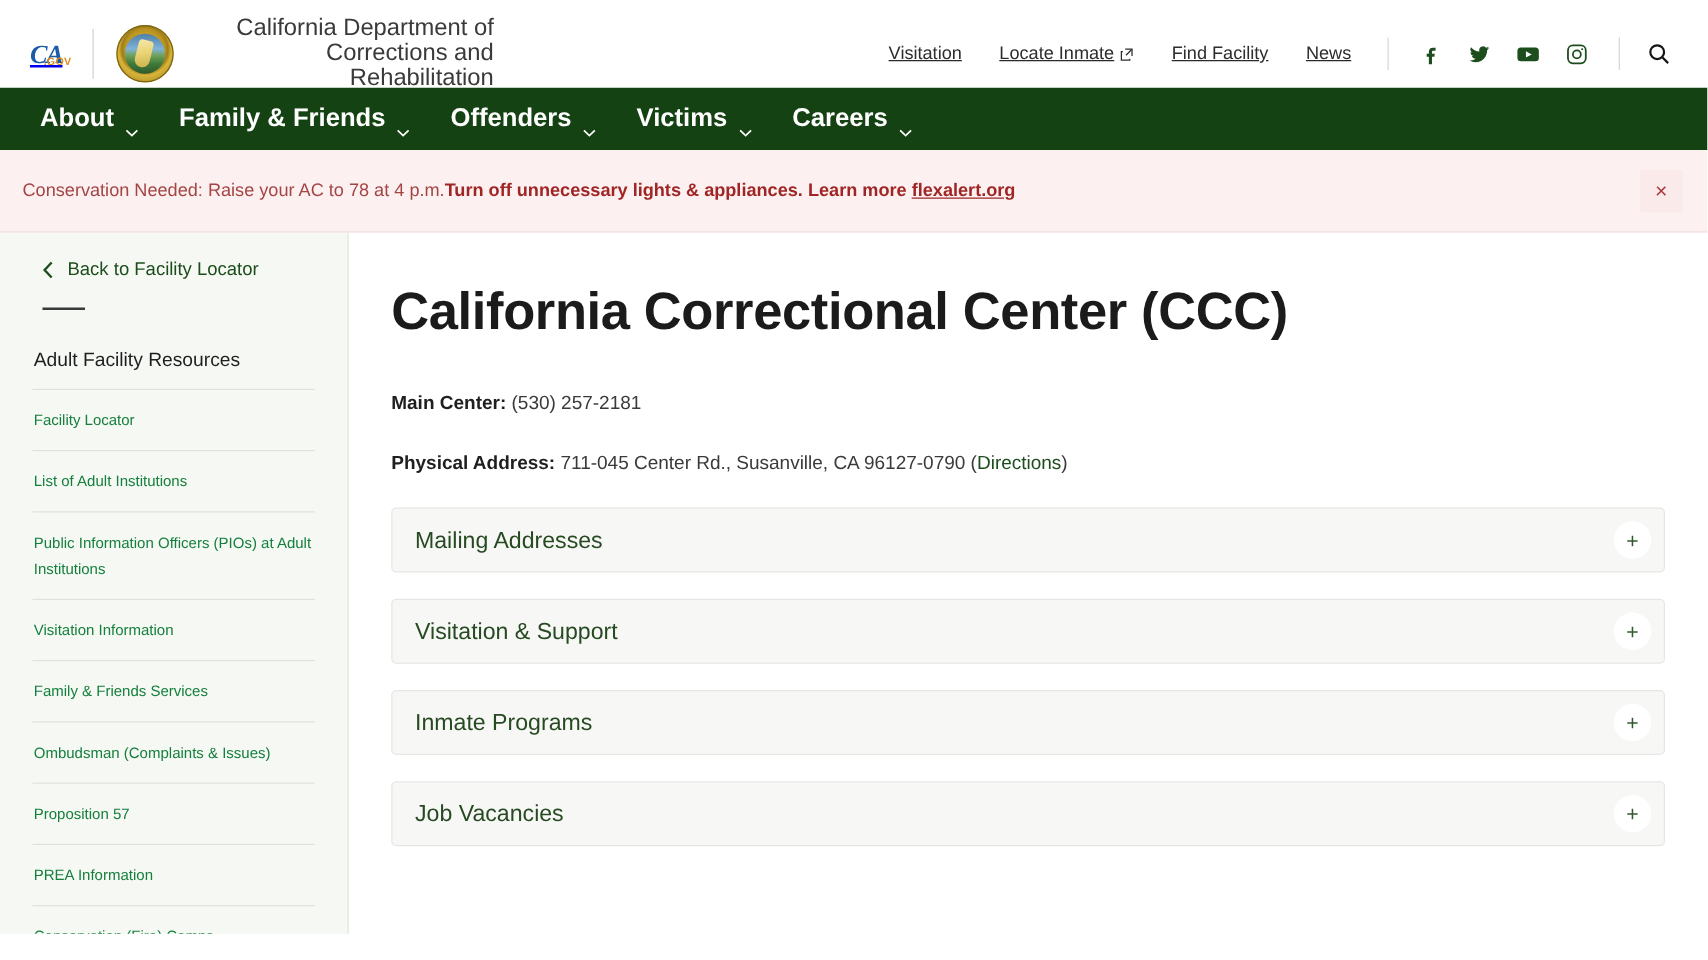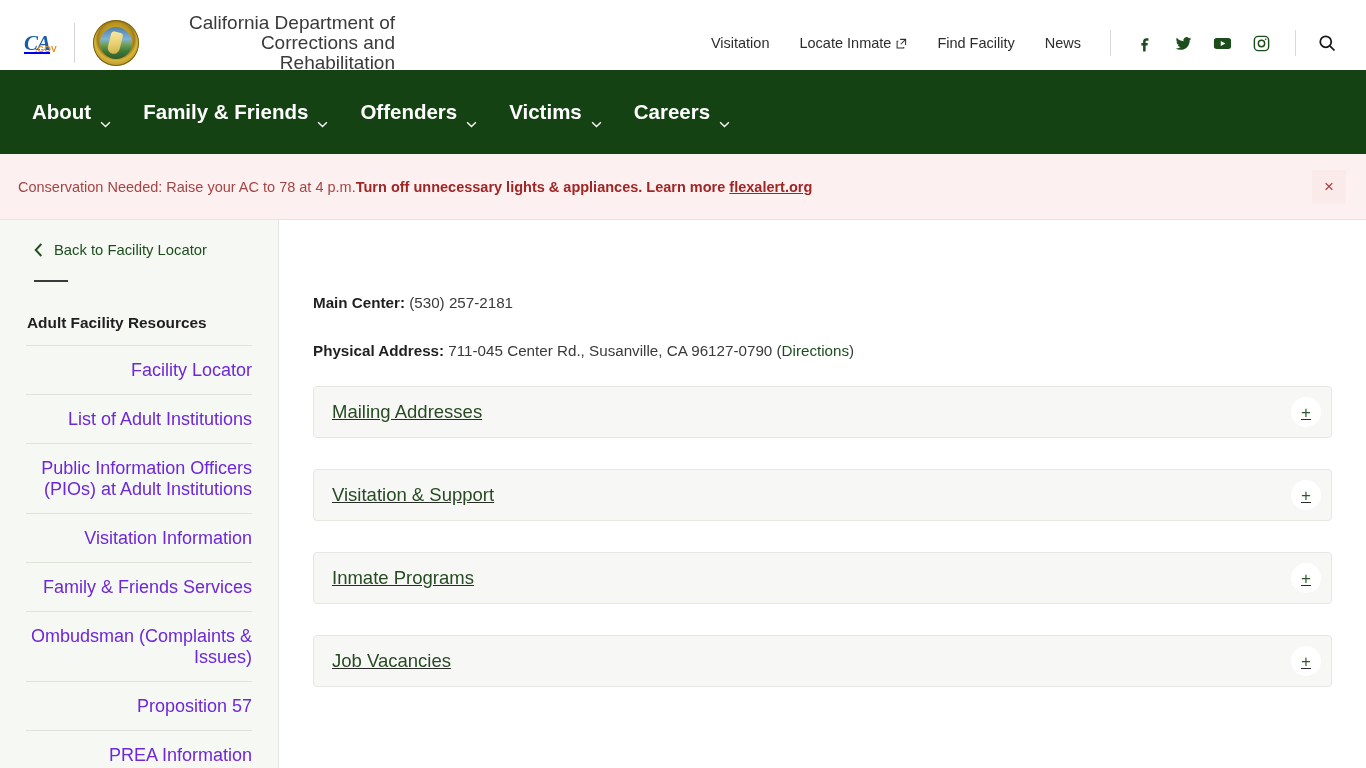--- a/index.html
+++ b/index.html
@@ -91,20 +91,21 @@
   .topnav-right {
     margin-left: auto;
     display: flex;
     align-items: center;
     gap: 0;
   }
   .topnav-links {
     display: flex;
     align-items: center;
     gap: 0;
+    text-decoration: underline;
   }
   .topnav-links a {
     color: #2d2d2d;
     text-decoration: none;
     font-size: 14.5px;
     padding: 0 15px;
     display: inline-flex;
     align-items: center;
     gap: 5px;
     white-space: nowrap;
@@ -130,21 +131,21 @@
   .search-btn {
     width: 34px; height: 30px;
     display: flex; align-items: center; justify-content: center;
     color: #1a1a1a;
     background: none; border: none; cursor: pointer; padding: 0;
   }
 
   
   .mainnav {
     background: #154213;
-    height: 84px;
+    height: 50px;
     display: flex;
     align-items: center;
     padding: 0 16px;
   }
   .mainnav-item {
     color: #ffffff;
     font-size: 20.5px;
     font-weight: 700;
     padding: 0 16px;
     display: inline-flex;
@@ -220,35 +221,34 @@
   }
   .back-chevron { display:inline-block; width: 9px; height: 14px; }
   .short-rule {
     width: 34px; height: 2px;
     background: #3a3a3a;
     margin: 20px 0 0 8px;
   }
   .side-heading {
     margin: 32px 0 0 0;
     font-size: 15.4px;
-    font-weight: 700;
+    font-weight: 400;
     color: #1f1f1f;
     padding-left: 1px;
   }
   .side-list { list-style: none; margin: 0; padding: 0; }
   .side-list li { border-top: 1px solid #dfe4da; }
   .side-list li:first-child { margin-top: 13px; }
   .side-list a {
     display: block;
     padding: 14px 0 13px 1px;
-    color: #6d28d9;
+    color: #15803d;
     text-decoration: none;
-    font-size: 18px;
+    font-size: 12px;
     line-height: 21px;
-    text-align: right;
   }
 
   
   .content {
     flex: 1;
     padding: 36px 34px 0 34px;
     overflow: hidden;
   }
   h1.page-title {
     margin: 0;
@@ -270,23 +270,22 @@
 
   .accordion { margin-top: 24px; }
   .acc-item {
     background: #f7f8f6;
     border: 1px solid #e4e7e2;
     border-radius: 4px;
     height: 52px;
     display: flex;
     align-items: center;
     padding: 0 10px 0 18px;
-    margin-bottom: 31px;
+    margin-bottom: 21px;
     cursor: pointer;
-    text-decoration: underline;
   }
   .acc-label {
     font-size: 18.5px;
     color: #274a22;
     font-weight: 400;
   }
   .acc-plus {
     margin-left: auto;
     width: 30px; height: 30px;
     border-radius: 50%;
@@ -446,20 +445,21 @@
       <li>
           <a href="#">PREA Information</a>
         </li>
       <li>
           <a href="#">Conservation (Fire) Camps</a>
         </li>
     </ul>
   </aside>
 
   <main class="content">
+    <h1 class="page-title">California Correctional Center (CCC)</h1>
 
     <p class="info-line">
       <b>Main Center:</b><span> (530) 257-2181</span>
     </p>
 
     <p class="info-line">
       <b>Physical Address:</b><span> 711-045 Center Rd., Susanville, CA 96127-0790 (</span><a href="#">Directions</a><span>)</span>
     </p>
 
     <div class="accordion">

